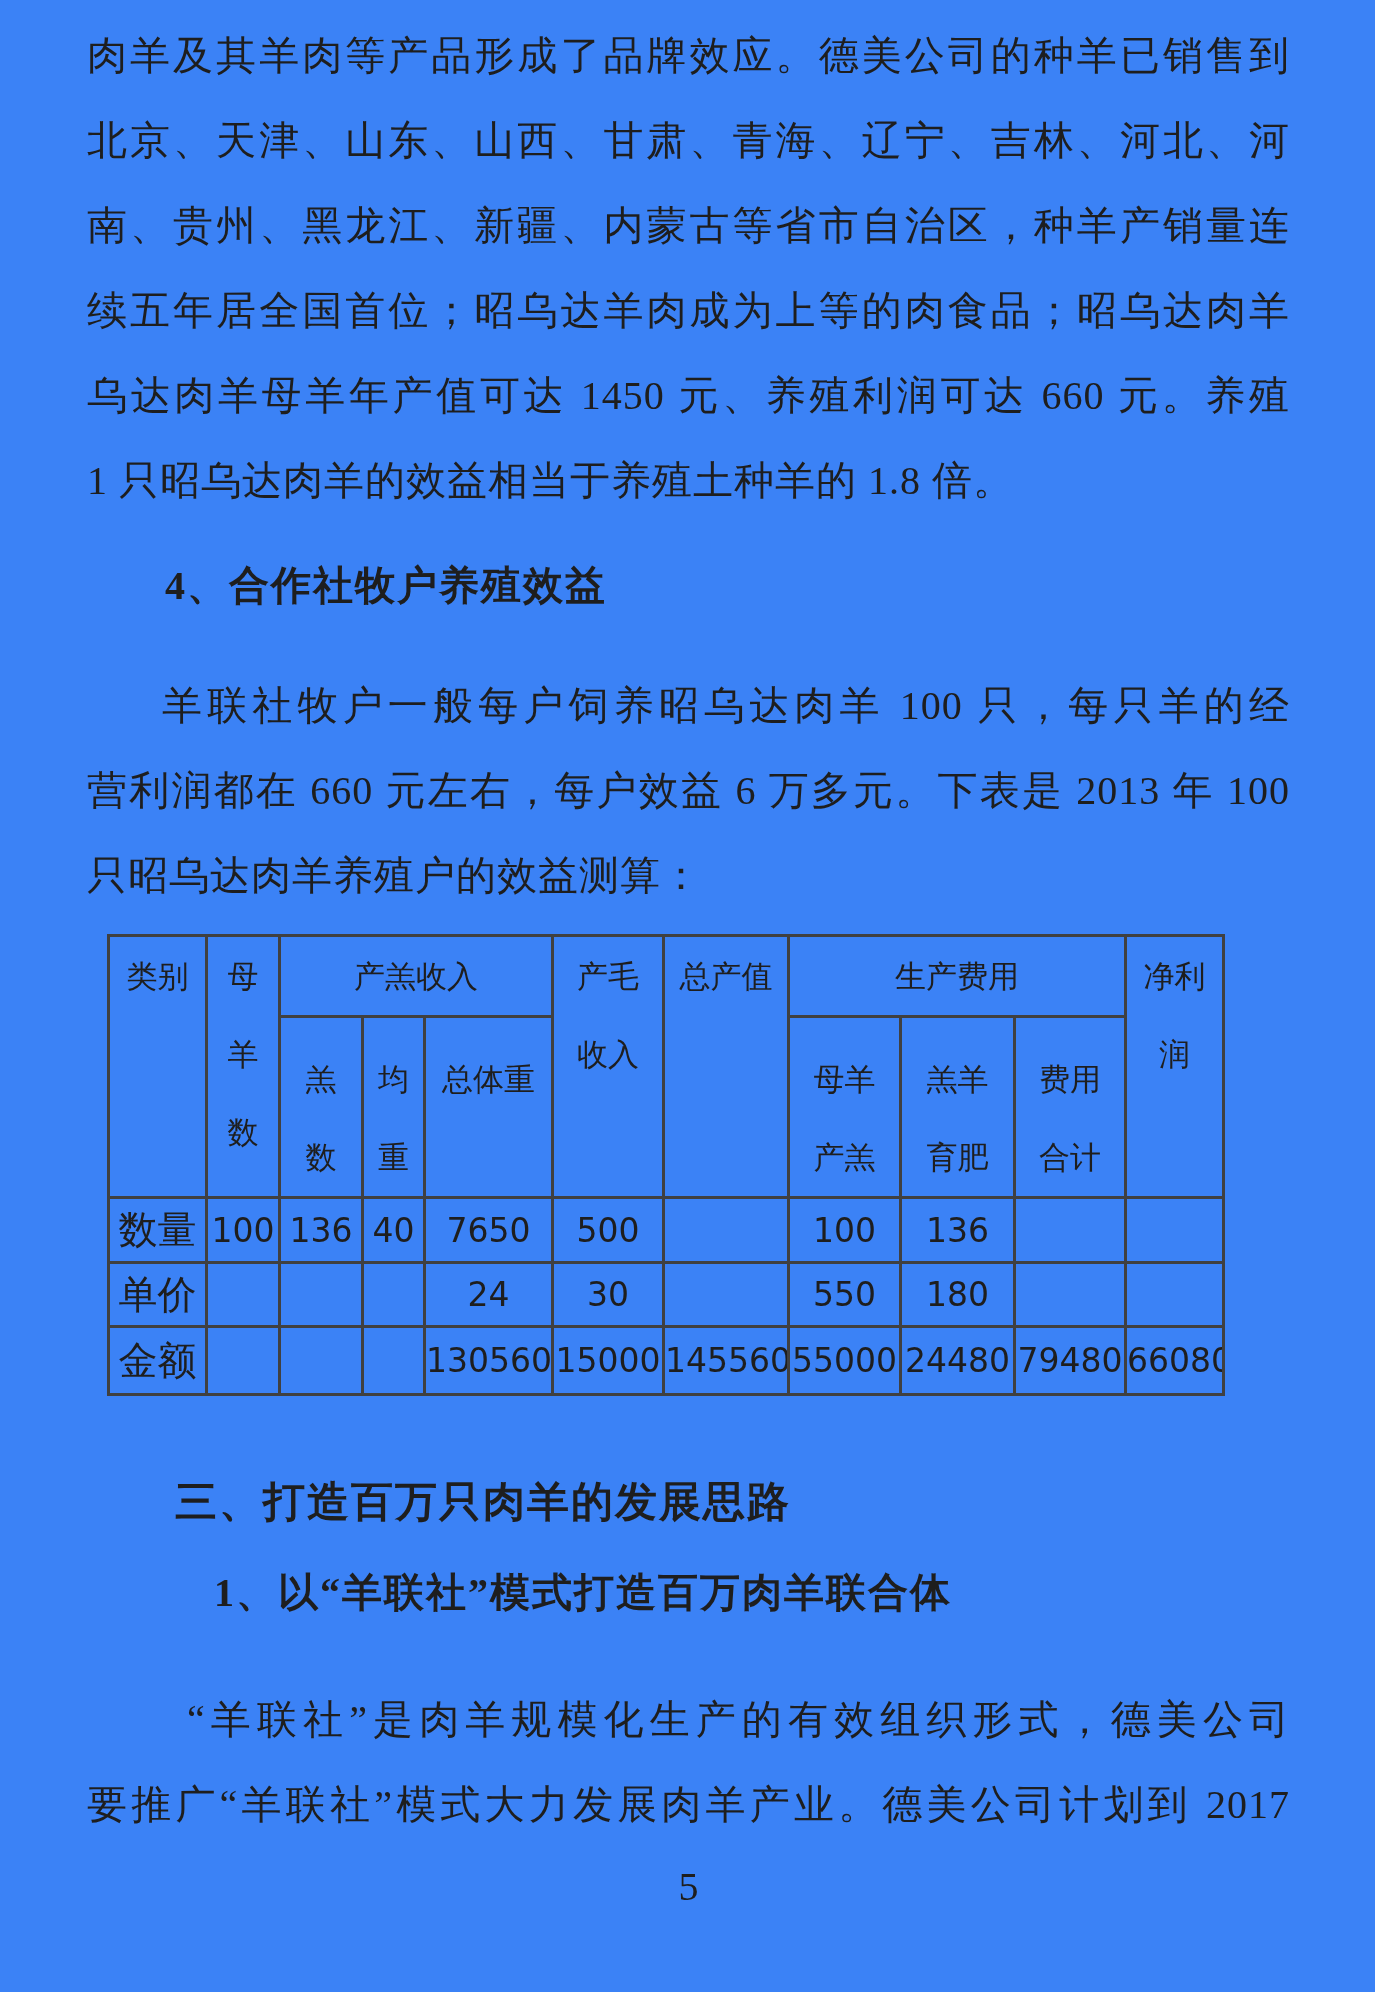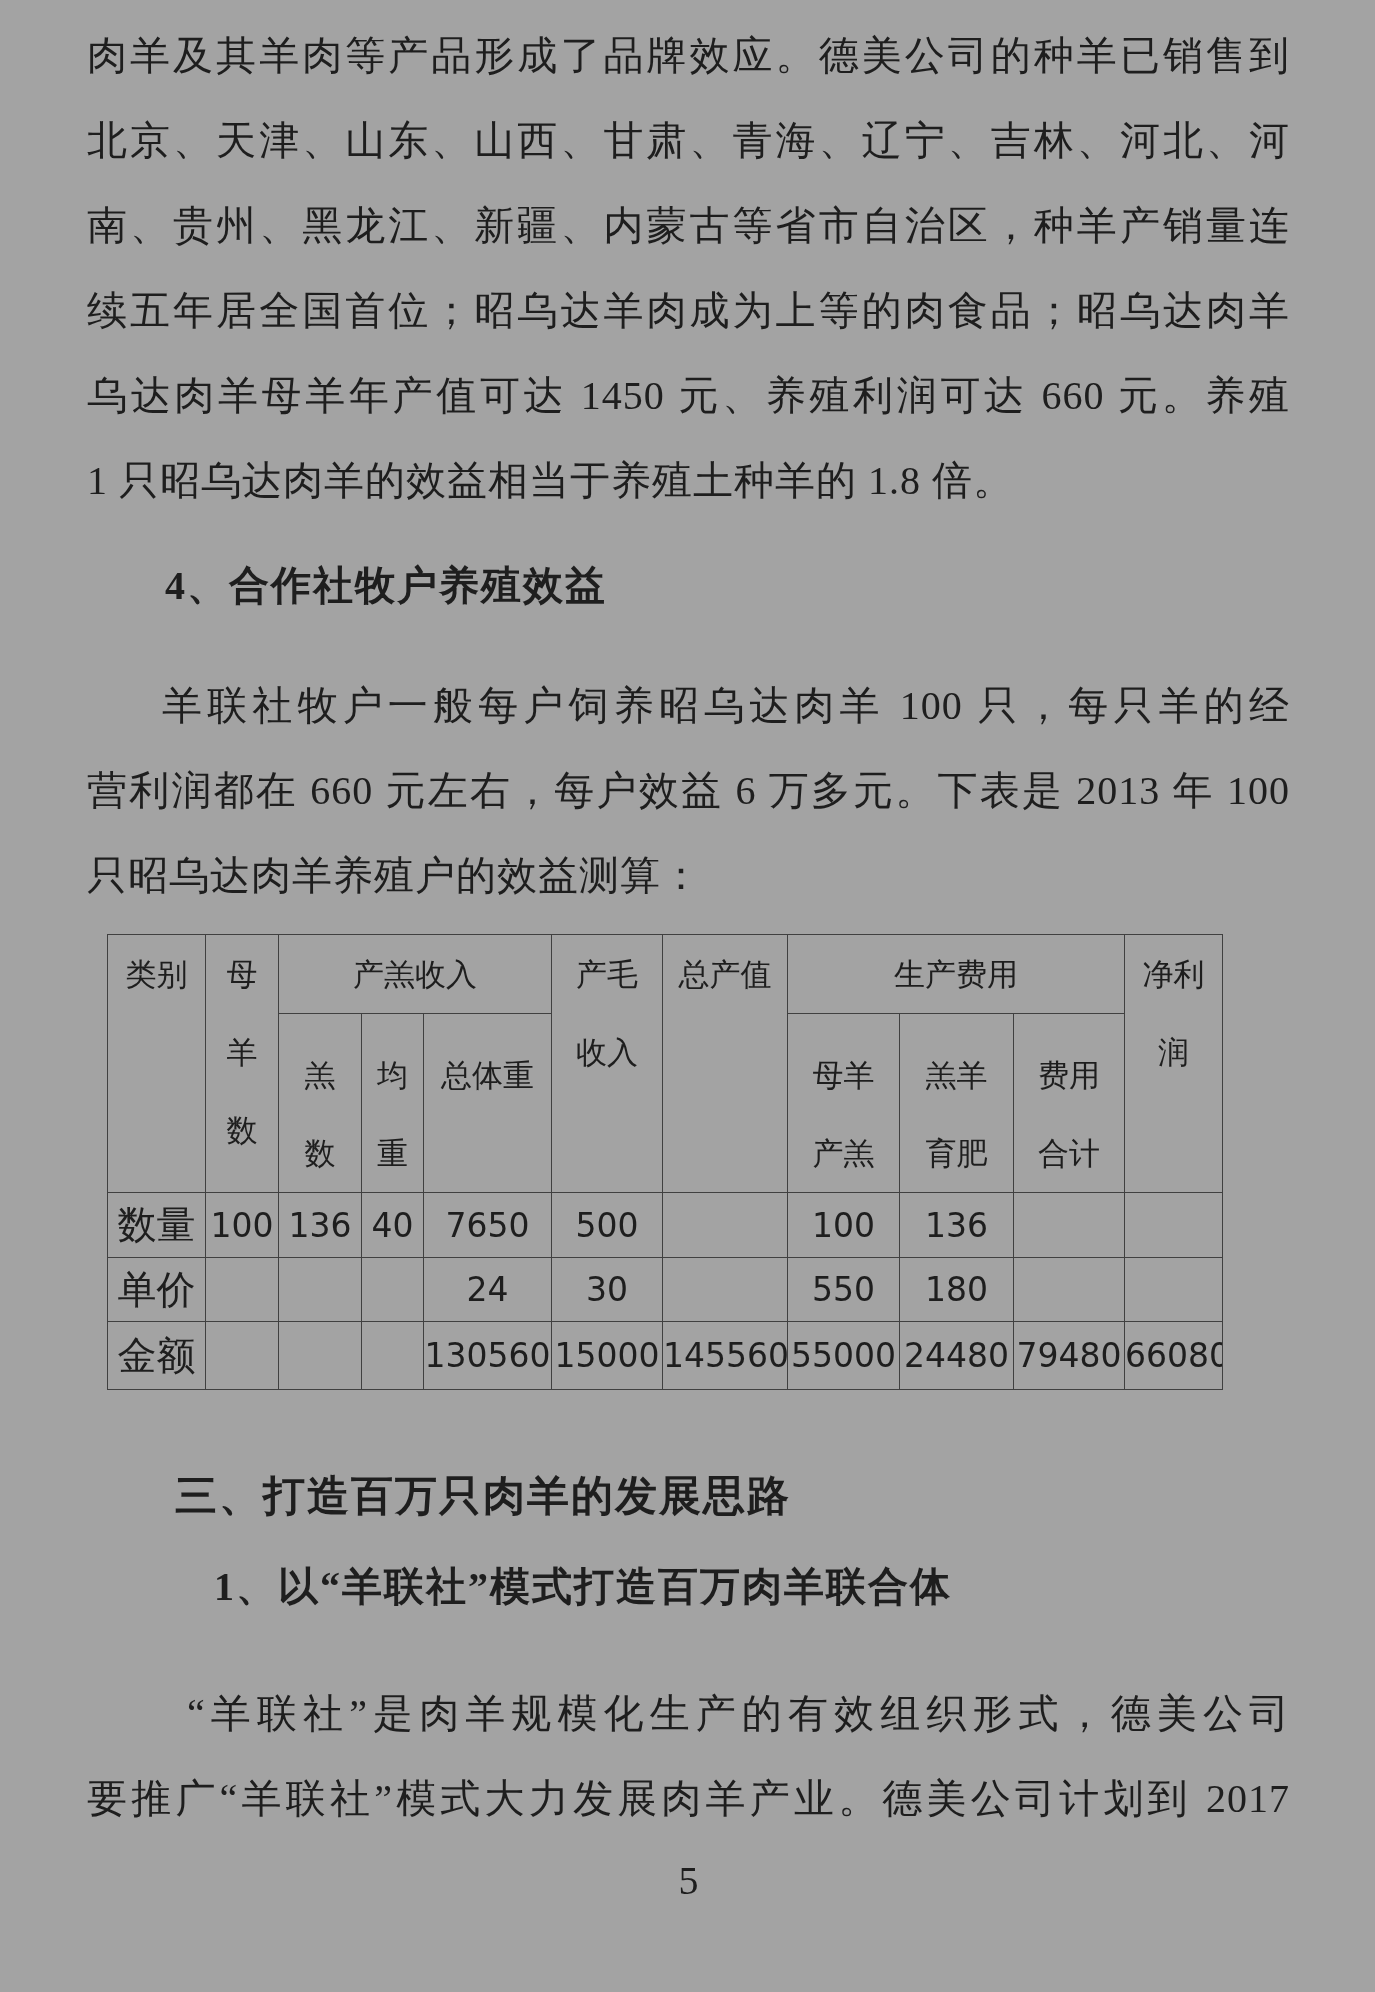--- a/index.html
+++ b/index.html
@@ -1,20 +1,20 @@
 <!DOCTYPE html>
 <html lang="zh"><head>
 <meta charset="utf-8">
 <style>
   html,body{margin:0;padding:0;background:#e8e8e8;}
   .page{
     position:relative;
     width:1375px;height:1992px;
     margin:0 auto;
-    background:#a3a3a3;
+    background:#3b82f6;
     color:#1e1e1e;
     font-family:"Liberation Serif","DejaVu Serif",serif;
     overflow:hidden;
   }
   .content{
     padding:13px 85px 0 87px;
   }
   .para{margin:0;}
   .line{
     font-size:40px;
@@ -45,21 +45,21 @@
   .p3{margin-top:42px;}
 
   table.tbl{
     margin:16px 0 0 20px;
     border-collapse:collapse;
     table-layout:fixed;
     width:1115px;
     font-family:"DejaVu Sans","Liberation Sans",sans-serif;
   }
   table.tbl td{
-    border:1px solid #404040;
+    border:3px solid #404040;
     padding:0;
     text-align:center;
     overflow:hidden;
   }
   .hdr{
     font-size:31px;
     line-height:78px;
     vertical-align:top;
     white-space:pre-line;
     font-weight:400;

